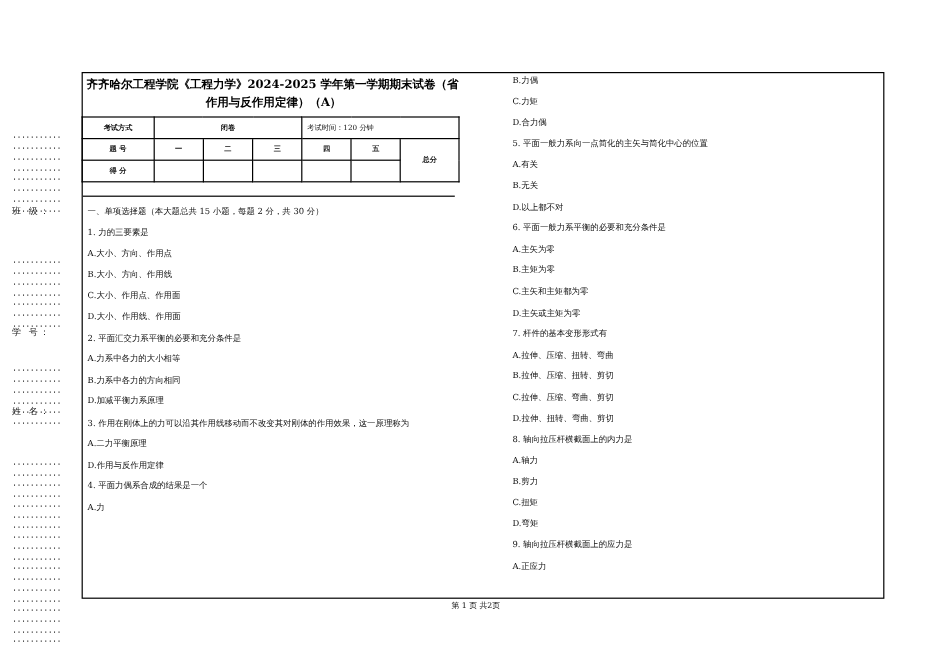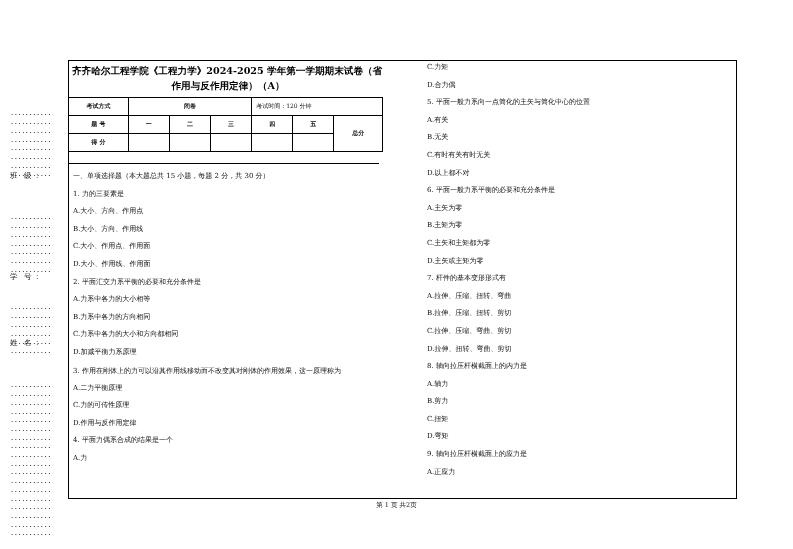--- a/index.html
+++ b/index.html
@@ -88,37 +88,35 @@
   <div class="col left-col">
     <div class="row">一、单项选择题（本大题总共 15 小题，每题 2 分，共 30 分）</div>
     <div class="row">1. 力的三要素是</div>
     <div class="row">A.大小、方向、作用点</div>
     <div class="row">B.大小、方向、作用线</div>
     <div class="row">C.大小、作用点、作用面</div>
     <div class="row">D.大小、作用线、作用面</div>
     <div class="row">2. 平面汇交力系平衡的必要和充分条件是</div>
     <div class="row">A.力系中各力的大小相等</div>
     <div class="row">B.力系中各力的方向相同</div>
-    <div class="row">C.力系中各力的大小和方向都相同</div>
     <div class="row">D.加减平衡力系原理</div>
     <div class="row wrap">3. 作用在刚体上的力可以沿其作用线移动而不改变其对刚体的作用效果，这一原理称为</div>
     <div class="row">A.二力平衡原理</div>
-    <div class="row">C.力的可传性原理</div>
     <div class="row">D.作用与反作用定律</div>
     <div class="row">4. 平面力偶系合成的结果是一个</div>
     <div class="row">A.力</div>
   </div>
 
   <div class="col right-col">
+    <div class="row">B.力偶</div>
     <div class="row">C.力矩</div>
     <div class="row">D.合力偶</div>
     <div class="row">5. 平面一般力系向一点简化的主矢与简化中心的位置</div>
     <div class="row">A.有关</div>
     <div class="row">B.无关</div>
-    <div class="row">C.有时有关有时无关</div>
     <div class="row">D.以上都不对</div>
     <div class="row">6. 平面一般力系平衡的必要和充分条件是</div>
     <div class="row">A.主矢为零</div>
     <div class="row">B.主矩为零</div>
     <div class="row">C.主矢和主矩都为零</div>
     <div class="row">D.主矢或主矩为零</div>
     <div class="row">7. 杆件的基本变形形式有</div>
     <div class="row">A.拉伸、压缩、扭转、弯曲</div>
     <div class="row">B.拉伸、压缩、扭转、剪切</div>
     <div class="row">C.拉伸、压缩、弯曲、剪切</div>

